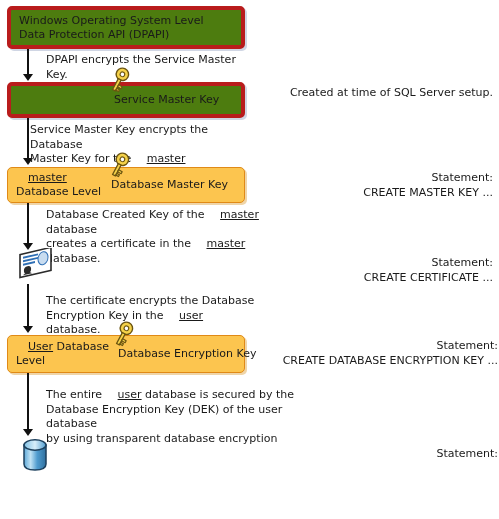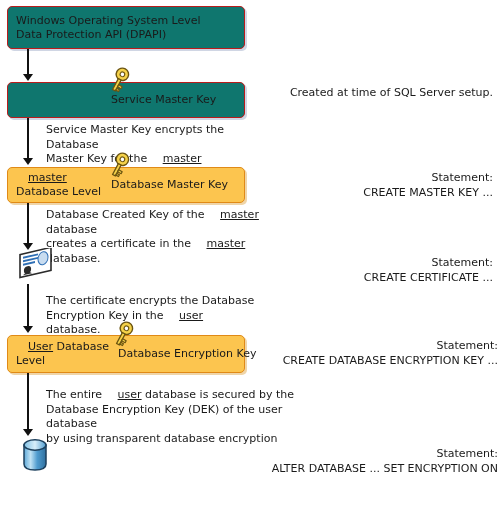--- a/index.html
+++ b/index.html
@@ -22,22 +22,22 @@
     width: 499px;
     height: 519px;
   }
   
   .node {
     position: absolute;
     box-sizing: border-box;
     border-radius: 5px;
   }
   .node-blue {
-    background: #0f766e;
-    border: 1px solid #b91c1c;
+    background: #4d7c0f;
+    border: 4px solid #b91c1c;
     box-shadow: 2px 2px 0 rgba(150,165,195,0.45);
   }
   .node-orange {
     background: #fcc54f;
     border: 1px solid #e08a17;
     box-shadow: 2px 2px 0 rgba(214,150,40,0.40);
   }
   .node .label-left {
     position: absolute;
     left: 8px;
@@ -94,41 +94,42 @@
 
 <div id="diagram">
 
   <div class="node node-blue" style="left:7px; top:6px; width:238px; height:43px;">
     <div class="label-left"><span>Windows Operating System Level</span><br><span>Data Protection API (DPAPI)</span></div>
   </div>
 
   <div class="arrow" style="left:27px; top:49px; height:27px;"></div>
   <div class="arrowhead" style="left:23px; top:74px;"></div>
 
+  <div class="ftext" style="left:46px; top:53px; width:210px;">DPAPI encrypts the Service Master Key.</div>
 
   <div class="node node-blue" style="left:7px; top:82px; width:238px; height:36px;">
     <div class="label-key" style="left:103px;">Service Master Key</div>
   </div>
 
   <svg class="icon" style="left:106px; top:66px;" width="28" height="30" viewBox="0 0 28 30">
     <g transform="rotate(28 14 15)">
       <circle cx="13" cy="8" r="6.2" fill="#f5d24a" stroke="#6b5410" stroke-width="1.4"></circle>
       <circle cx="13" cy="8" r="2.3" fill="#ffffff" stroke="#6b5410" stroke-width="1.1"></circle>
       <path d="M11.4 13.6 L11.4 26 L14.6 26 L14.6 13.6 Z" fill="#f5d24a" stroke="#6b5410" stroke-width="1.3" stroke-linejoin="round"></path>
       <path d="M14.6 19 L18.6 19 L18.6 21.3 L14.6 21.3 Z" fill="#f5d24a" stroke="#6b5410" stroke-width="1.2" stroke-linejoin="round"></path>
       <path d="M14.6 23 L17.6 23 L17.6 25 L14.6 25 Z" fill="#f5d24a" stroke="#6b5410" stroke-width="1.2" stroke-linejoin="round"></path>
     </g>
   </svg>
 
   <div class="stmt" style="left:253px; top:86px; width:240px;">Created at time of SQL Server setup.</div>
 
   <div class="arrow" style="left:27px; top:118px; height:42px;"></div>
   <div class="arrowhead" style="left:23px; top:158px;"></div>
 
-  <div class="ftext" style="left:46px; top:123px; width:210px;"><span>Service Master Key encrypts the Database</span><br><span>Master Key for the </span><span class="u">master</span><span> database.</span></div>
+  <div class="ftext" style="left:30px; top:123px; width:210px;"><span>Service Master Key encrypts the Database</span><br><span>Master Key for the </span><span class="u">master</span><span> database.</span></div>
 
   <div class="node node-orange" style="left:7px; top:167px; width:238px; height:36px;">
     <div class="label-left"><span class="u">master</span><br><span>Database Level</span></div>
     <div class="label-key" style="left:103px;">Database Master Key</div>
   </div>
 
   <svg class="icon" style="left:106px; top:151px;" width="28" height="30" viewBox="0 0 28 30">
     <g transform="rotate(28 14 15)">
       <circle cx="13" cy="8" r="6.2" fill="#f5d24a" stroke="#6b5410" stroke-width="1.4"></circle>
       <circle cx="13" cy="8" r="2.3" fill="#ffffff" stroke="#6b5410" stroke-width="1.1"></circle>
@@ -197,15 +198,15 @@
       <linearGradient id="topgrad" x1="0" y1="0" x2="1" y2="0">
         <stop offset="0%" stop-color="#7fc0e4"></stop>
         <stop offset="50%" stop-color="#d8eefa"></stop>
         <stop offset="100%" stop-color="#4f9ccf"></stop>
       </linearGradient>
     </defs>
     <path d="M4 8 L4 27 Q4 33 15 33 Q26 33 26 27 L26 8 Z" fill="url(#cylgrad)" stroke="#1c3f5c" stroke-width="1.5"></path>
     <ellipse cx="15" cy="8" rx="11" ry="5.2" fill="url(#topgrad)" stroke="#1c3f5c" stroke-width="1.5"></ellipse>
   </svg>
 
-  <div class="stmt" style="left:253px; top:447px; width:245px;"><span>Statement:</span><br><span>ALTER DATABASE ... SET ENCRYPTION ON</span></div>
+  <div class="stmt" style="left:253px; top:447px; width:245px;"><span>Statement:</span><br></div>
 
 </div>
 
 </body></html>

